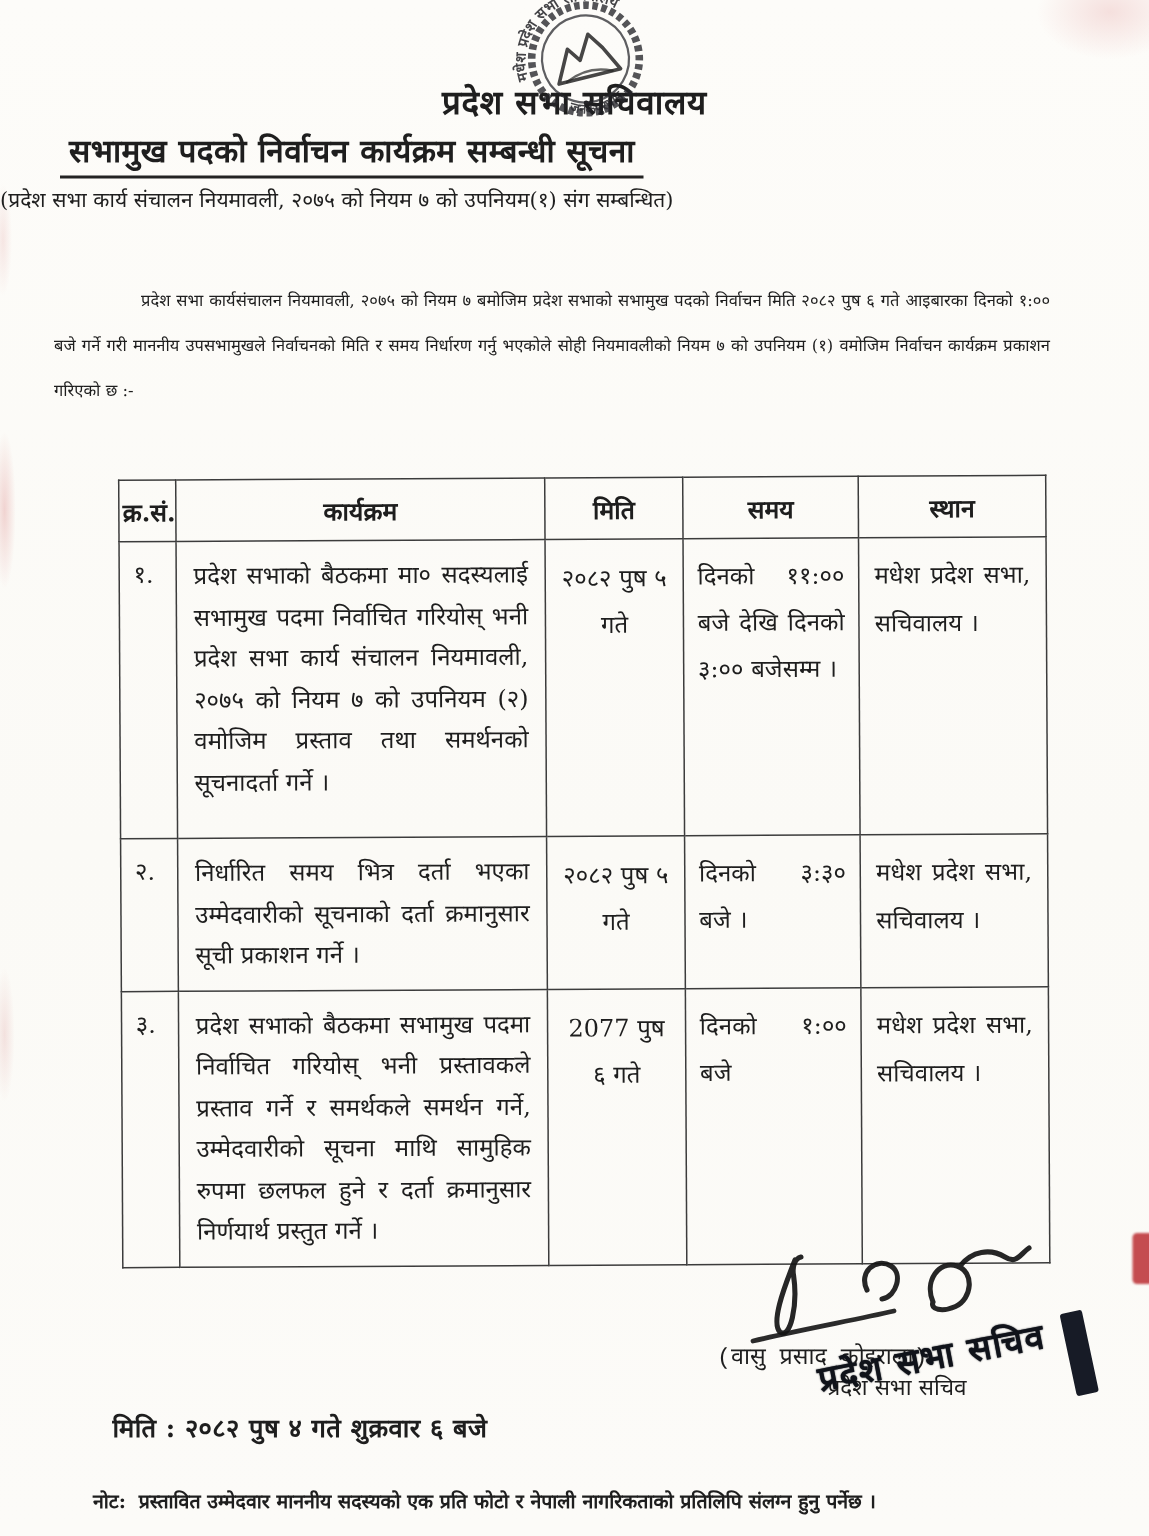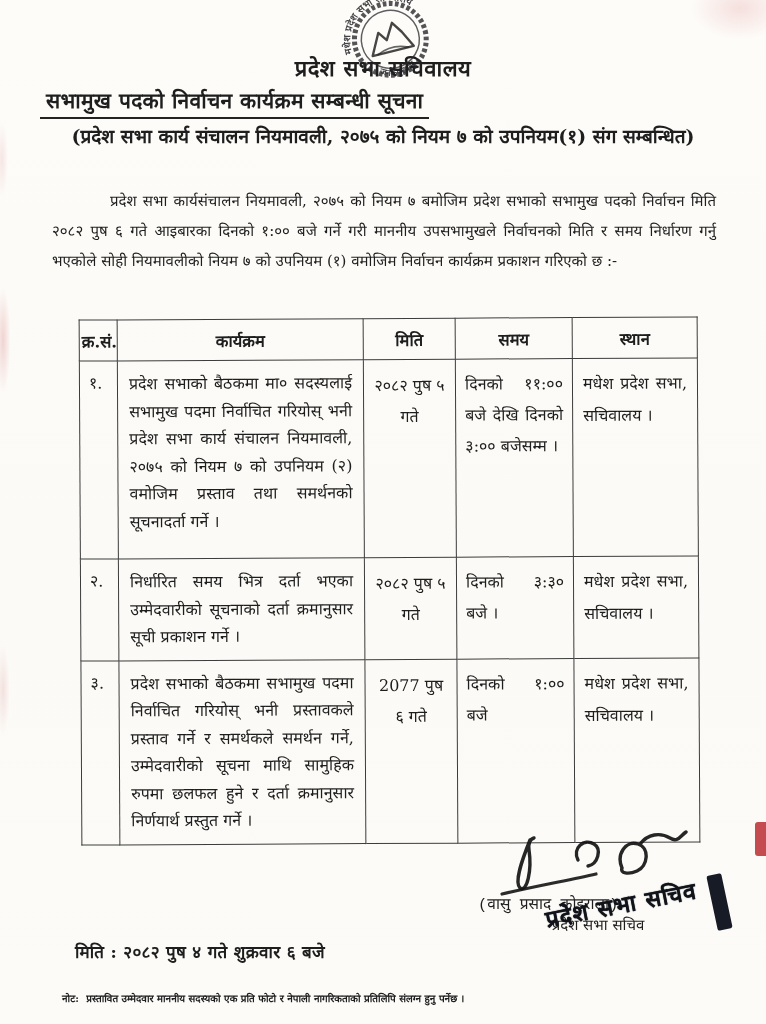--- a/index.html
+++ b/index.html
@@ -17,25 +17,25 @@
     font-family:"DejaVu Serif","Liberation Serif",serif;
     color:#1e1e1e;
   }
   
   .seal{position:absolute;left:331px;top:-4px;width:120px;height:92px;z-index:3;opacity:.92;}
   .office-line{position:absolute;top:52px;left:0;width:100%;text-align:center;
     font-size:22px;font-weight:700;letter-spacing:.5px;z-index:2;}
   .title-line{position:absolute;top:86px;left:0;width:100%;text-align:left;z-index:2;margin-left:40px;}
   .title-line span{font-size:21px;font-weight:700;letter-spacing:.3px;
     border-bottom:2.2px solid #232323;padding:0 6px 4px 6px;}
-  .subtitle-line{position:absolute;top:123px;left:0;width:100%;text-align:center;
-    font-size:19px;font-weight:700;}
+  .subtitle-line{position:absolute;top:123px;left:0;width:100%;
+    font-size:14px;font-weight:400;}
   
-  .para{position:absolute;top:186px;left:52px;width:664px;
-    font-size:15px;line-height:30px;text-align:justify;text-indent:58px;}
+  .para{position:absolute;top:186px;left:36px;width:664px;
+    font-size:11px;line-height:30px;text-align:justify;text-indent:58px;}
   
   table.sched{position:absolute;top:318px;left:80px;width:618px;
     border-collapse:collapse;table-layout:fixed;transform:rotate(-.3deg);}
   table.sched th,table.sched td{border:1.6px solid #3c3c3c;overflow:hidden;}
   table.sched th{height:36px;font-size:16.5px;font-weight:700;text-align:center;padding:2px;}
   td.c-sn{vertical-align:top;text-align:left;padding:10px 4px 4px 9px;font-size:16px;}
   td.c-prog{vertical-align:top;text-align:justify;padding:9px 11px;font-size:16px;line-height:27.5px;}
   td.c-date{vertical-align:top;text-align:center;padding:10px 7px;font-size:16px;line-height:31px;}
   td.c-time{vertical-align:top;text-align:justify;padding:9px 9px;font-size:16px;line-height:31px;}
   td.c-venue{vertical-align:top;text-align:justify;padding:9px 10px;font-size:16px;line-height:32px;}
@@ -47,21 +47,21 @@
   .sig-desg{position:absolute;top:88px;left:0;width:240px;text-align:center;font-size:15px;}
   .sig-stamp{position:absolute;top:62px;left:66px;transform:rotate(-11deg);
     font-size:23px;font-weight:800;color:#10131a;letter-spacing:1px;white-space:nowrap;
     text-shadow:0 0 1px #10131a;}
   .stamp-blob{position:absolute;top:48px;left:234px;width:15px;height:56px;
     background:#171b26;transform:rotate(-12deg);border-radius:2px;}
   .red-mark{position:absolute;top:822px;right:-3px;width:14px;height:34px;
     background:#bf3a3f;border-radius:3px;filter:blur(.6px);opacity:.9;}
   
   .date-line{position:absolute;top:940px;left:75px;font-size:17px;font-weight:700;letter-spacing:.3px;}
-  .note-line{position:absolute;top:991px;left:62px;width:670px;font-size:10px;font-weight:700;}
+  .note-line{position:absolute;top:991px;left:62px;width:670px;font-size:13px;font-weight:700;}
   .note-line .lbl{margin-right:4px;}
   .ink{stroke:#141414;fill:none;stroke-linecap:round;stroke-linejoin:round;}
 </style>
 </head>
 <body>
 
 <div class="page">
 
   <svg class="seal" viewBox="0 0 100 100">
     <g transform="rotate(-14 50 50)">

